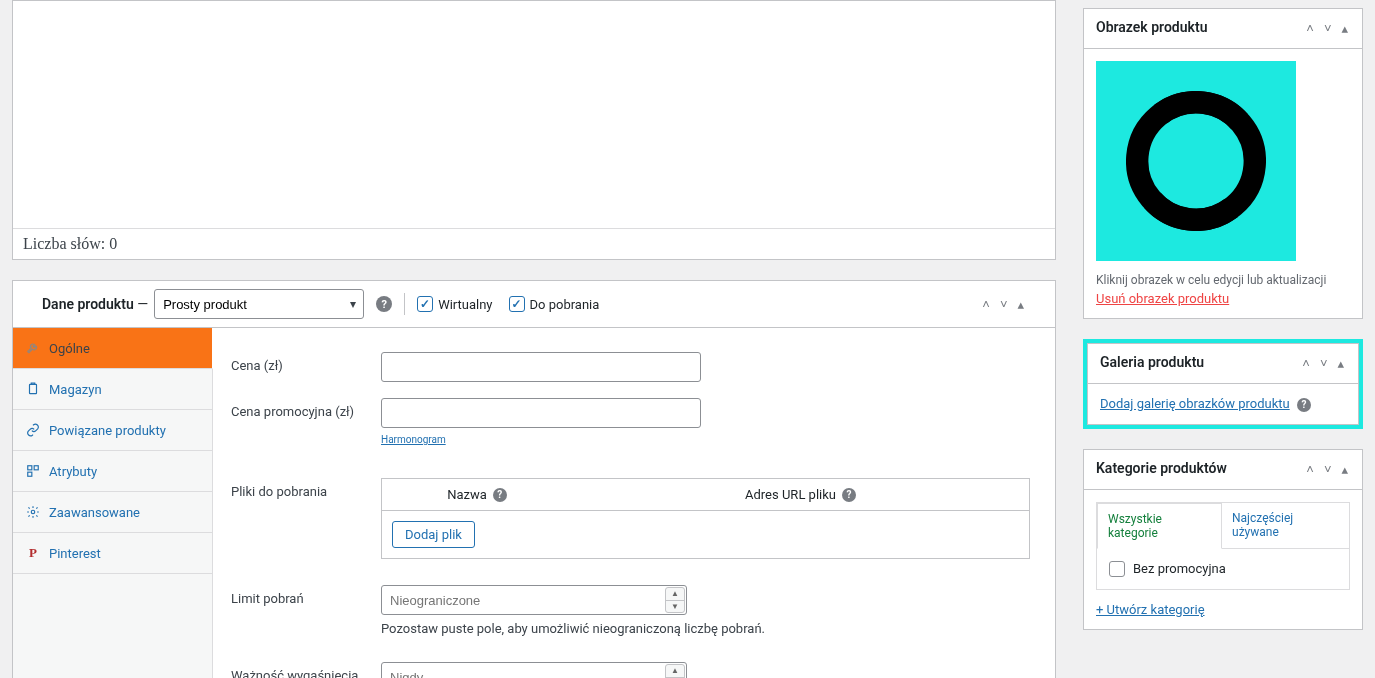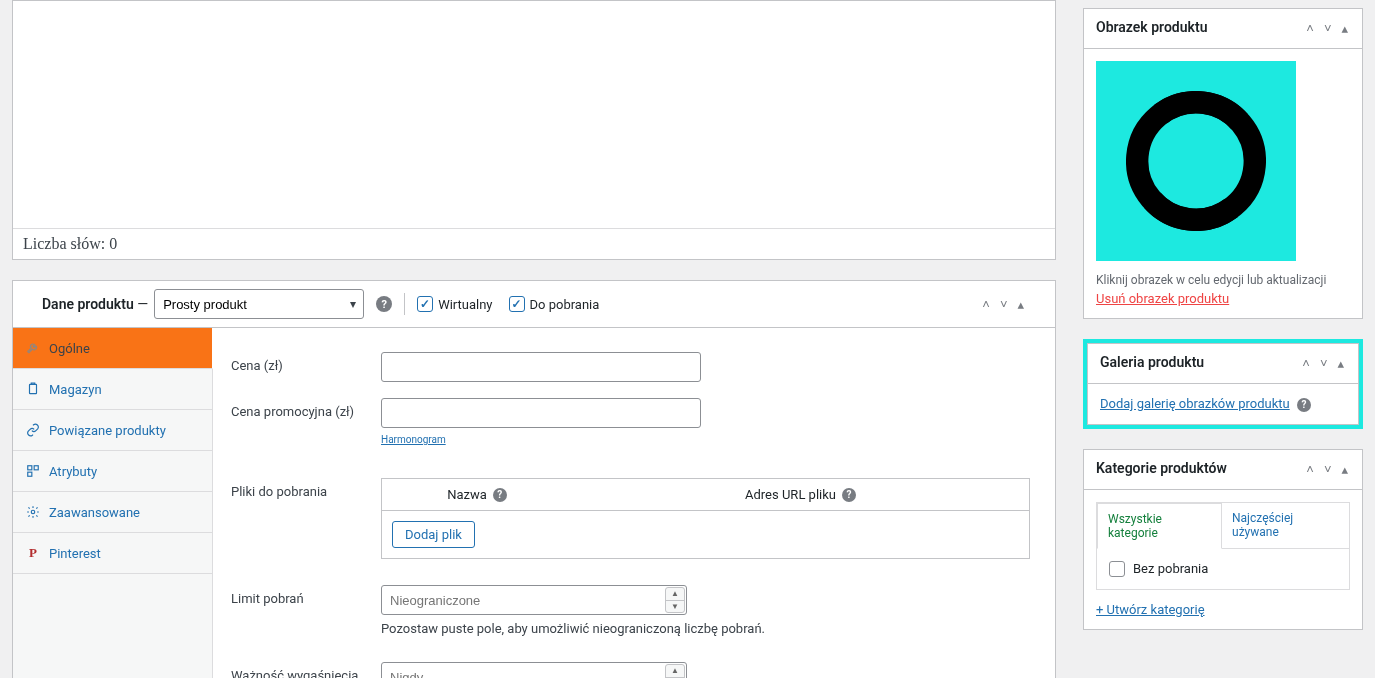--- a/index.html
+++ b/index.html
@@ -294,20 +294,20 @@
     </div>
     <div class="sbox-body">
       <div class="cat-tabs">
         <div class="cat-tabnav">
           <div class="ct active">Wszystkie kategorie</div>
           <div class="ct inactive">Najczęściej używane</div>
         </div>
         <div class="cat-list">
           <div class="cat-row">
             <span class="cat-check"></span>
-            <span>Bez pobrania</span>
+            <span>Bez promocyjna</span>
           </div>
         </div>
       </div>
       <div class="add-cat"><a>+ Utwórz kategorię</a></div>
     </div>
   </div>
 </div>
 
 </body></html>

